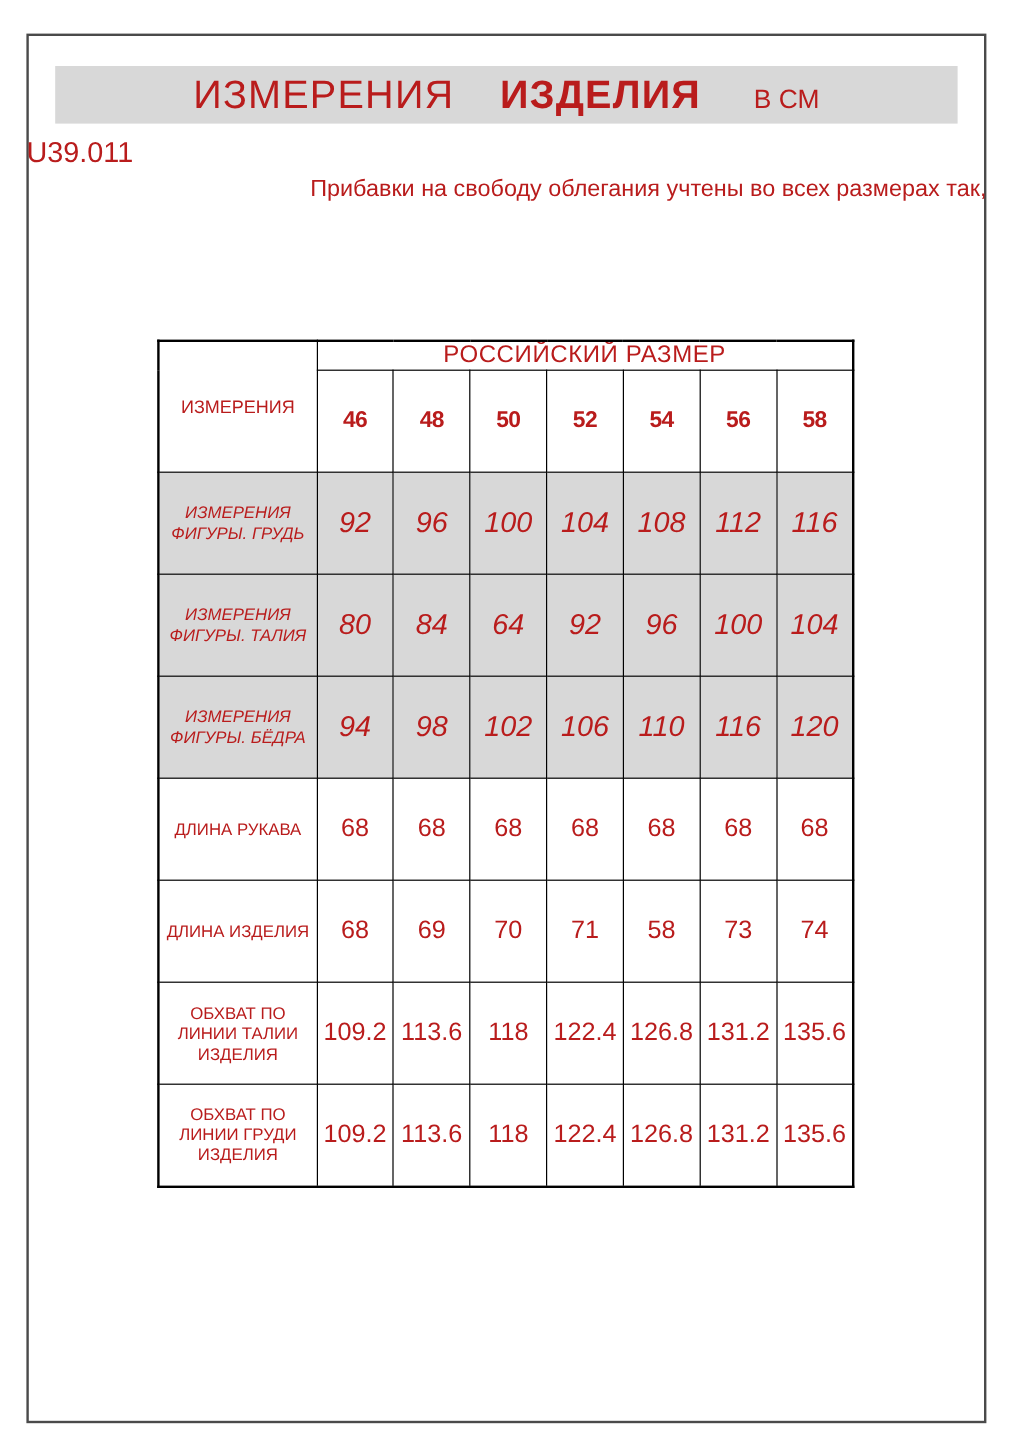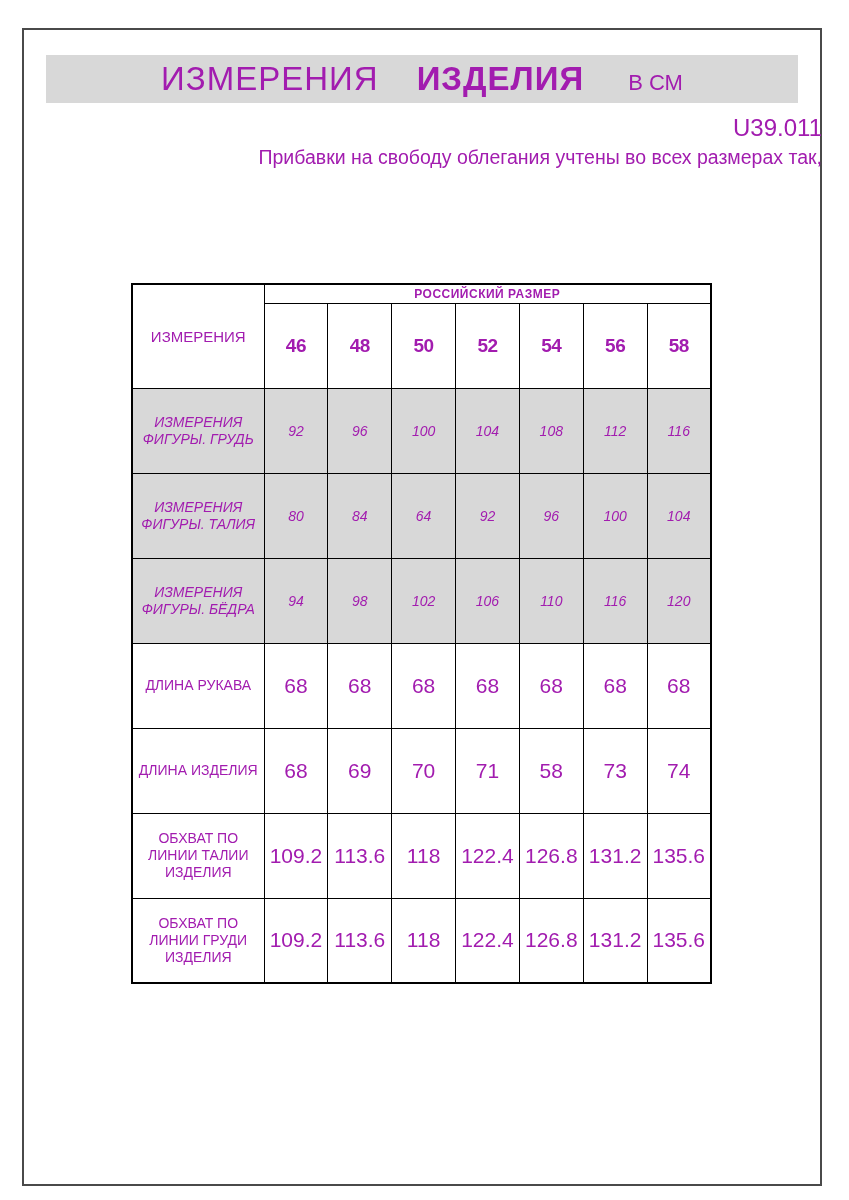--- a/index.html
+++ b/index.html
@@ -1,21 +1,21 @@
 <!DOCTYPE html>
 <html style="--shade: #d8d8d8;"><head>
 <meta charset="utf-8">
 <style>
   html,body{margin:0;padding:0;background:#ffffff;}
   .page{
     position:relative;
     width:849px;height:1200px;
     background:#ffffff;
     font-family:"Liberation Sans", sans-serif;
-    color:#a21caf;
+    color:#b91c1c;
     overflow:hidden;
   }
   .frame{
     position:absolute;left:22px;top:28px;
     width:800px;height:1158px;
     border:2px solid #4a4a4a;
     box-sizing:border-box;
     background:#ffffff;
   }
   .title-bar{
@@ -23,51 +23,51 @@
     width:752px;height:48px;
     background:var(--shade,#d8d8d8);
     display:flex;align-items:center;justify-content:center;
     gap:38px;
   }
   .title-word{font-size:33px;font-weight:400;letter-spacing:1px;white-space:nowrap;}
   .title-word.bold{font-weight:700;}
   .title-units{font-size:22px;font-weight:400;position:relative;top:4px;margin-left:6px;white-space:nowrap;}
   .article-code{
     position:absolute;left:22px;top:114px;width:800px;
-    text-align:right;font-size:24px;line-height:28px;
+    text-align:left;font-size:24px;line-height:28px;
   }
   .fit-note{
     position:absolute;left:22px;top:146px;width:800px;
     text-align:right;font-size:19.5px;line-height:22px;
   }
   table.size-table{
     position:absolute;left:131px;top:283px;
     width:579px;
     border-collapse:collapse;table-layout:fixed;
     border:2.5px solid #000;
   }
   .size-table th,.size-table td{
     border:1.5px solid #000;
     text-align:center;vertical-align:middle;
     padding:0;overflow:hidden;
   }
   .size-table thead tr.group-row{height:19px;}
-  .size-table th.group-header{font-size:12px;font-weight:700;letter-spacing:0.5px;}
+  .size-table th.group-header{font-size:20px;font-weight:400;letter-spacing:0.5px;}
   .size-table thead tr.sizes-row{height:85px;}
   .size-table th.size-cell{font-size:19px;font-weight:700;letter-spacing:-0.5px;}
   .size-table th.corner-cell{font-size:15px;font-weight:400;}
   .size-table tbody tr{height:85px;}
   .size-table td.label-cell{
     font-size:14px;line-height:17px;
     white-space:pre-line;font-weight:400;
   }
   .size-table td.value-cell{font-size:21px;font-weight:400;}
   .size-table tr.shaded{background:var(--shade,#d8d8d8);}
   .size-table tr.shaded td{font-style:italic;}
-  .size-table tr.shaded td.value-cell{font-size:14px;}
+  .size-table tr.shaded td.value-cell{font-size:24px;}
 </style>
 </head>
 <body>
 
 <div class="page">
   <div class="frame"></div>
 
   <div class="title-bar">
     <span class="title-word">ИЗМЕРЕНИЯ</span>
     <span class="title-word bold">ИЗДЕЛИЯ</span>

